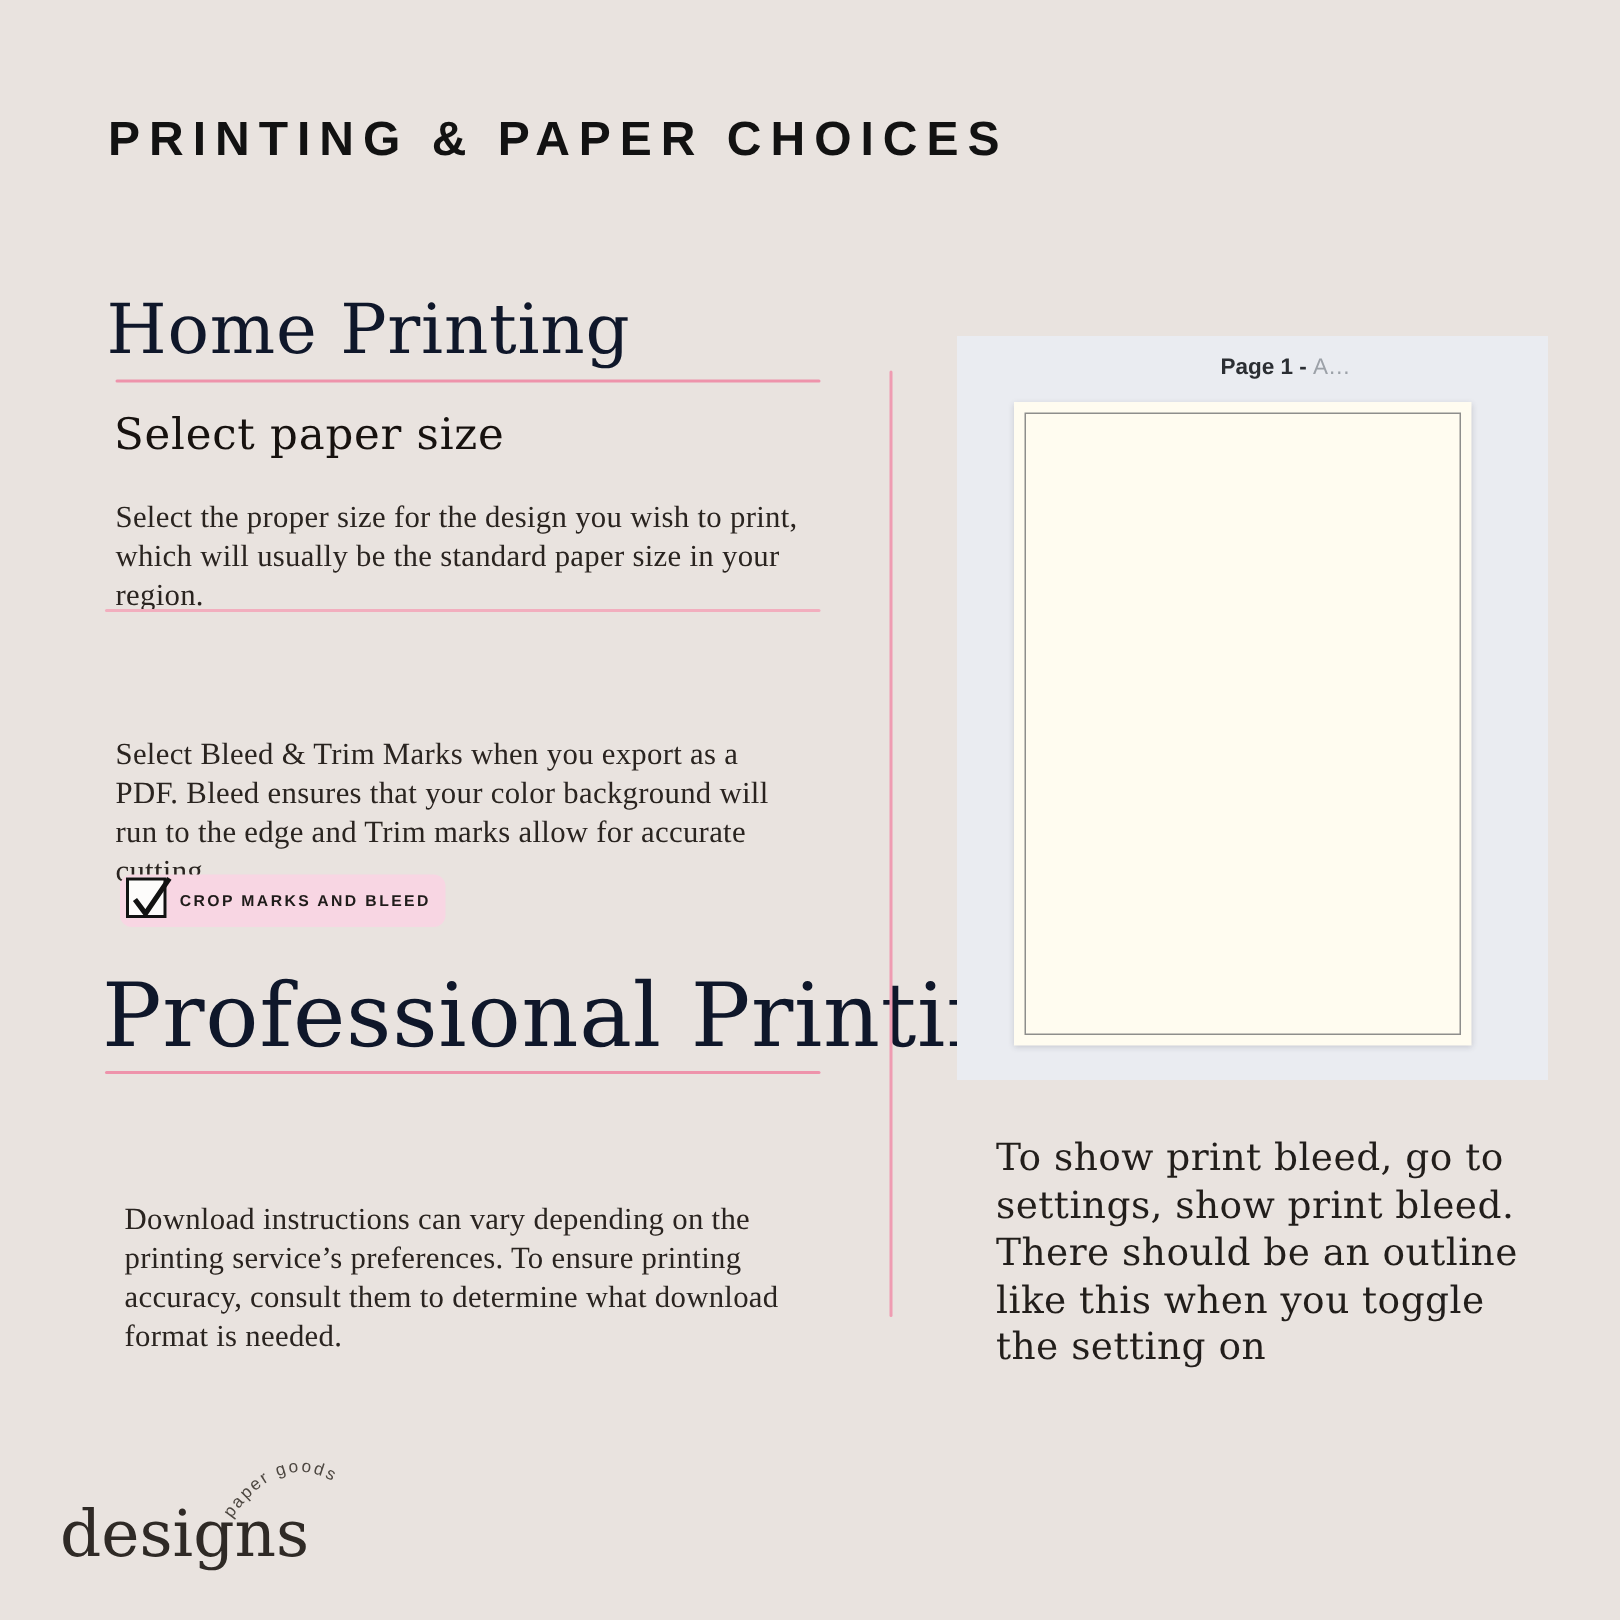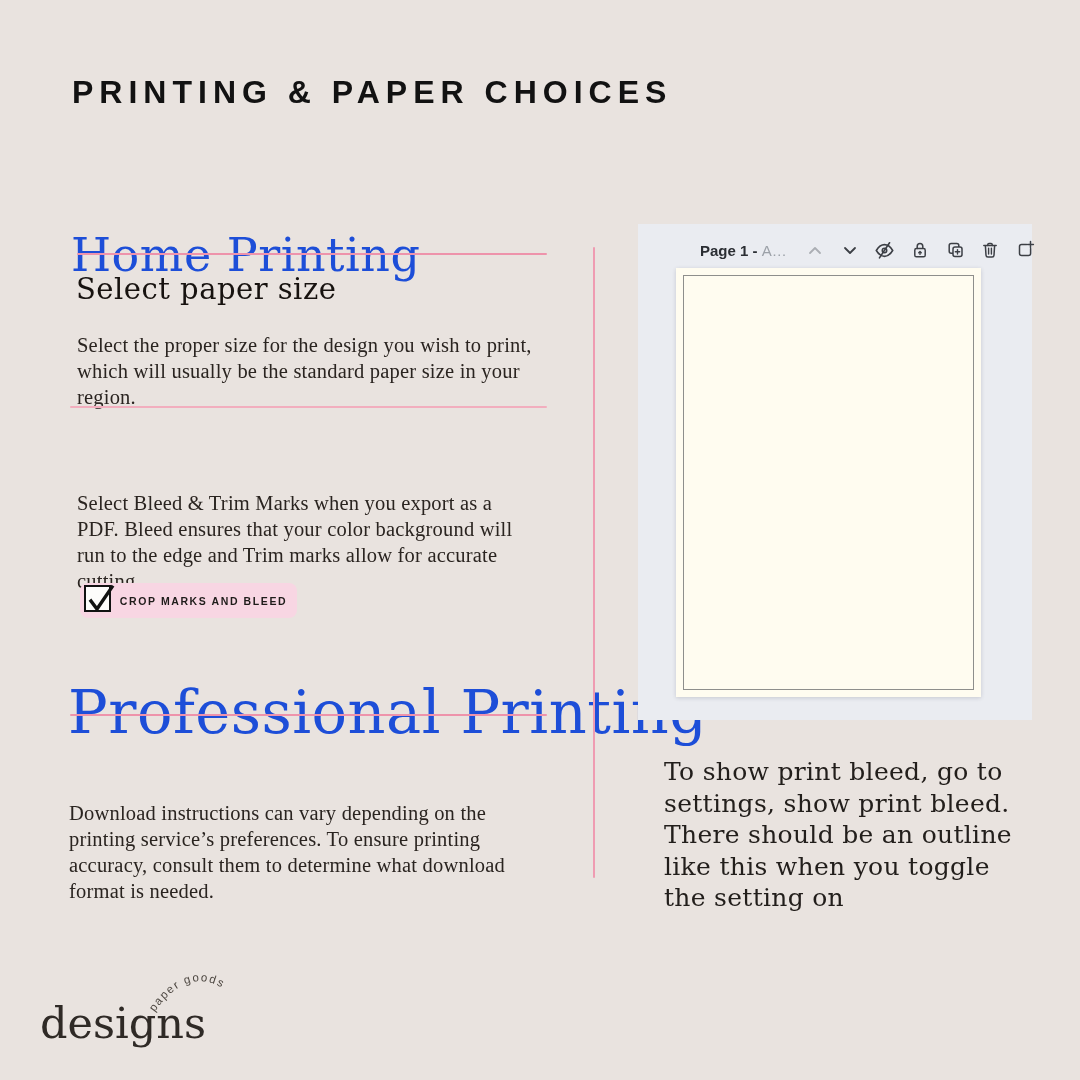--- a/index.html
+++ b/index.html
@@ -12,56 +12,57 @@
     overflow:hidden;
   }
   
   .main-title{
     position:absolute;left:72px;top:74px;
     font-family:"Liberation Sans", sans-serif;
     font-size:32px;font-weight:600;letter-spacing:6px;
     color:#121212;white-space:nowrap;
   }
   
-  .display{font-family:"DejaVu Serif", serif;font-weight:500;color:#1d4ed8;margin-top:36px;}
+  .display{font-family:"DejaVu Serif", serif;font-weight:500;color:#0f172a;}
   .h-home{position:absolute;left:71px;top:192px;font-size:46px;letter-spacing:.5px;}
   .h-pro{position:absolute;left:68px;top:642px;font-size:59px;letter-spacing:.5px;text-align:center;}
   .rule{position:absolute;height:2px;background:#ee93ab;border-radius:1px;}
   .rule-1{left:77px;top:253px;width:470px;}
   .rule-2{left:70px;top:406px;width:477px;height:1.5px;background:#f2aebe;}
   .rule-3{left:70px;top:714px;width:477px;}
   .sub-h{font-family:"DejaVu Serif", serif;font-size:29px;font-weight:500;color:#17120f;letter-spacing:.5px;position:absolute;}
   .sub-h.s1{left:76px;top:272px;}
   .sub-h.s2{left:77px;top:428px;}
   .sub-h.s3{left:69px;top:734px;}
   .body-p{position:absolute;font-size:20.5px;line-height:26px;color:#2a2420;letter-spacing:.2px;}
   .body-1{left:77px;top:311px;width:455px;}
   .body-2{left:77px;top:469px;width:445px;}
-  .body-3{left:69px;top:779px;width:445px;}
+  .body-3{left:83px;top:779px;width:445px;}
   
   .pill-row{position:absolute;left:80px;top:583px;width:217px;height:35px;}
   .pill{position:absolute;inset:0;background:#f8d6e3;border-radius:8px;}
   .pill-label{
     position:absolute;inset:0;display:flex;align-items:center;justify-content:center;
     font-family:"Liberation Sans", sans-serif;font-size:10.5px;font-weight:700;
     letter-spacing:1.6px;color:#1f1c1a;padding-left:30px;box-sizing:border-box;
   }
   .checkbox{
     position:absolute;left:4px;top:2px;width:27px;height:27px;
     background:#fdfcfb;border:2.5px solid #121212;box-sizing:border-box;
   }
   .checkbox svg{position:absolute;left:1px;top:-7px;overflow:visible;}
   
   .v-divider{position:absolute;left:593px;top:247px;width:2px;height:631px;background:#ef9cb2;border-radius:2px;}
   
   .panel{position:absolute;left:638px;top:224px;width:394px;height:496px;background:#eaecf1;}
   .toolbar{
     position:absolute;left:0;top:12px;width:100%;height:28px;
-    display:flex;align-items:center;gap:13px;padding-left:62px;box-sizing:border-box;
+    display:flex;align-items:center;gap:13px;padding-left:48px;box-sizing:border-box;
     font-family:"Liberation Sans", sans-serif;
+    flex-direction:column;
   }
   .pg-label{font-size:15px;white-space:nowrap;margin-right:4px;}
   .pg-label .bold{font-weight:700;color:#2b2e33;}
   .pg-label .trunc{color:#9ca1a8;font-weight:400;}
   .tb-btn{width:22px;height:22px;display:flex;align-items:center;justify-content:center;flex:0 0 auto;background:none;border:none;padding:0;}
   .tb-btn svg{display:block;}
   .page-preview{
     position:absolute;left:38px;top:44px;width:305px;height:429px;
     background:#fffcf0;box-shadow:0 1px 4px rgba(40,40,60,.18);
   }

